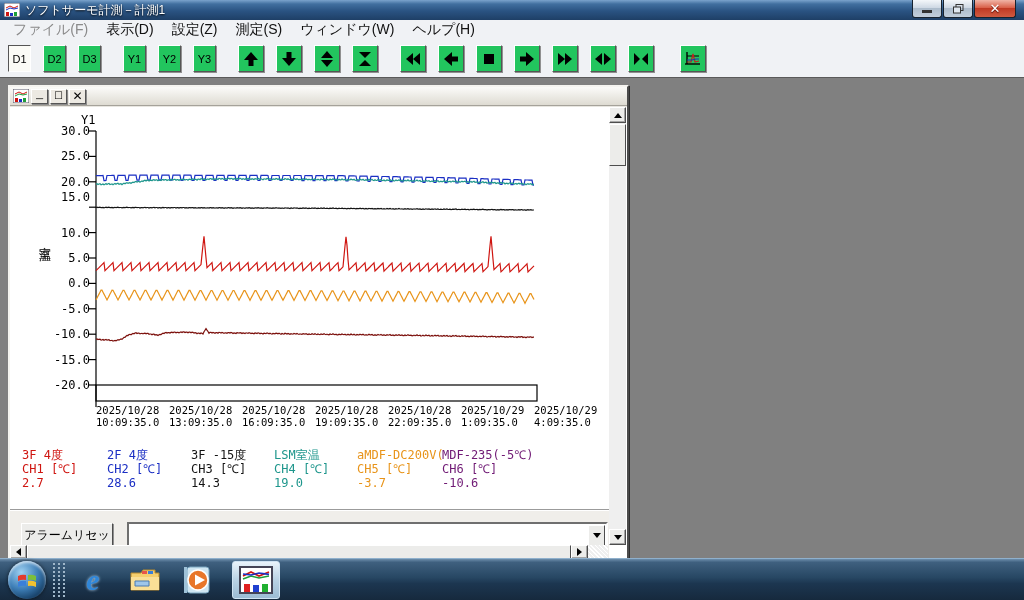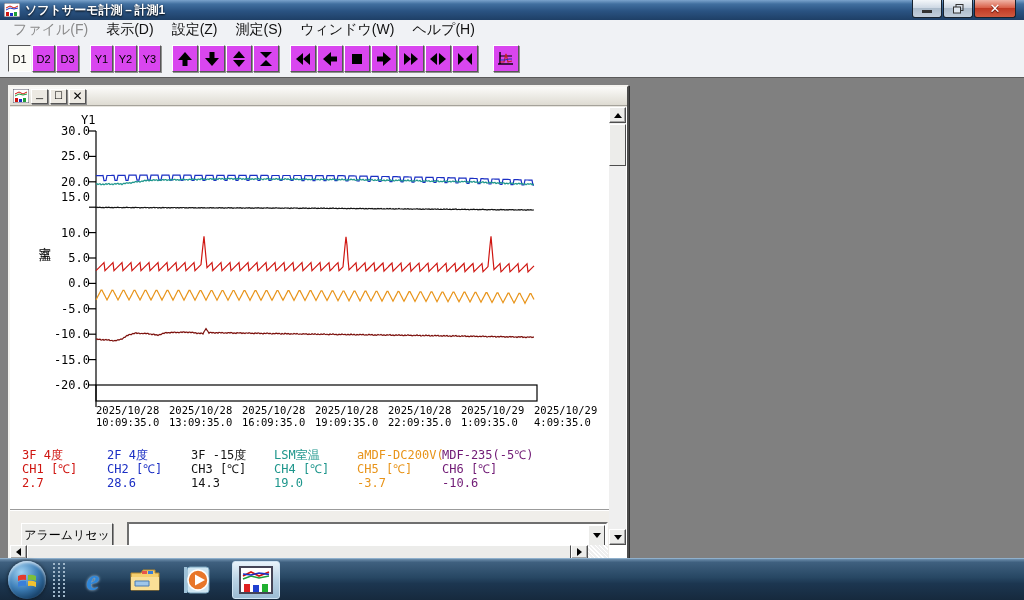--- a/index.html
+++ b/index.html
@@ -4,41 +4,41 @@
 <style>
   * { margin:0; padding:0; box-sizing:border-box; }
   html,body { width:1024px; height:600px; overflow:hidden;
     font-family:"Liberation Sans","DejaVu Sans",sans-serif; }
   body { position:relative; background:#808080; }
 
   
   .titlebar { position:absolute; left:0; top:0; width:1024px; height:20px;
     background:linear-gradient(180deg,#7ba3cc 0%,#416f9f 20%,#2a5382 55%,#1e3f66 100%);
     display:flex; align-items:center; padding-left:4px; }
-  .titlebar .ttext { color:#fff; font-size:12px; font-weight:bold; margin-left:5px;
+  .titlebar .ttext { color:#fff; font-size:12px; font-weight:normal; margin-left:5px;
     text-shadow:0 1px 2px #000; }
   .capbtns { position:absolute; right:8px; top:0; display:flex; }
   .capbtn { width:30px; height:18px; border:1px solid #17222e; border-top:none;
     background:linear-gradient(180deg,#f4f7fa,#cfd9e4 45%,#aebdcc 50%,#c2cedb);
     border-radius:0 0 3px 3px; margin-left:1px; display:flex; align-items:center; justify-content:center; }
   .capbtn.close { width:42px; background:linear-gradient(180deg,#f0b4a6,#d9614a 45%,#c03a24 50%,#d05a40); }
   .glyph-min { width:10px; height:3px; background:#333; margin-top:6px; }
   .capbtn.close .x { color:#fff; font-weight:bold; font-size:13px; line-height:1; text-shadow:0 1px 1px #5a1008; }
 
   
   .menubar { position:absolute; left:0; top:20px; width:1024px; height:20px;
     background:#f0f2f5; display:flex; align-items:center; padding-left:4px; }
   .menu-item { font-size:14px; padding:2px 9px; color:#111; }
   .menu-item.disabled { color:#8a8a8a; }
 
   
   .toolbarrow { position:absolute; left:0; top:40px; width:1024px; height:38px;
     background:#f0f2f5; border-bottom:1px solid #5a5a5a; display:flex; align-items:center; }
-  .tb-btn { width:23px; height:27px; margin-left:1px; font-size:11px;
-    background:#d946ef; border:1px solid; border-color:#ffffff #555 #555 #ffffff;
+  .tb-btn { width:23px; height:27px; margin-left:12px; font-size:11px;
+    background:#22c55e; border:1px solid; border-color:#ffffff #555 #555 #ffffff;
     box-shadow:1px 1px 0 #909090; display:flex; align-items:center; justify-content:center;
     font-family:"Liberation Sans",sans-serif; color:#000; }
   .tb-btn.pressed { background:#fbfbf6; border-color:#555 #ffffff #ffffff #555; box-shadow:none;text-align:center; }
   .tb-btn.icon { width:26px; }
   .tb-btn svg { display:block; }
   .tb-gap { width:10px; }
   .tb-first { margin-left:8px; }
 
   
   .mdi { position:absolute; left:0; top:78px; width:1024px; height:480px; background:#808080; }

